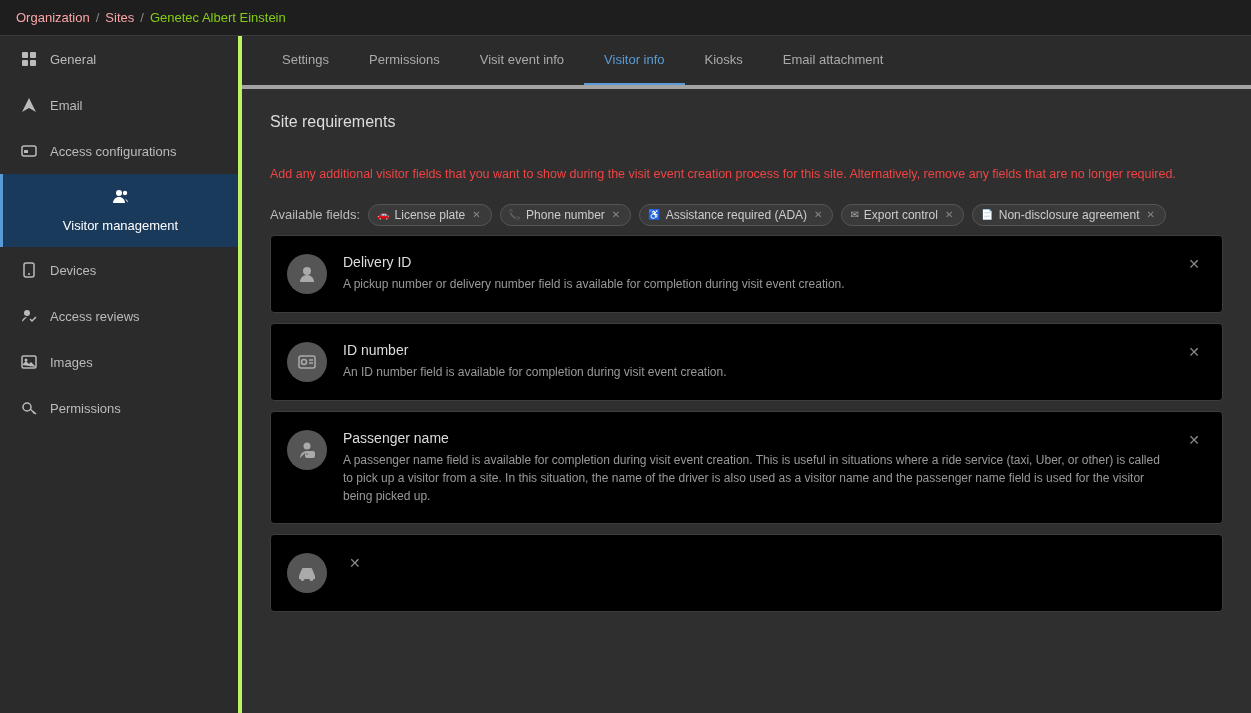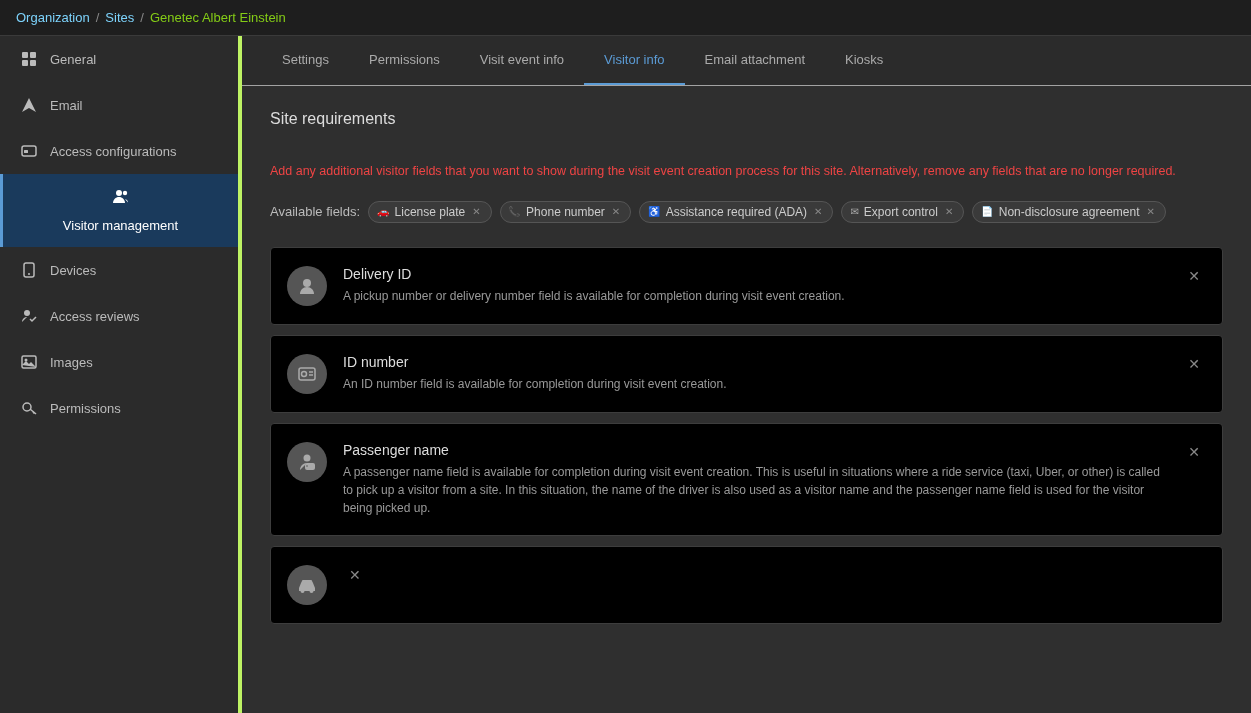--- a/index.html
+++ b/index.html
@@ -9,21 +9,21 @@
     .breadcrumb-bar {
       background: #1e1e1e;
       padding: 10px 16px;
       display: flex;
       align-items: center;
       gap: 6px;
       font-size: 13px;
       height: 36px;
       border-bottom: 1px solid #3a3a3a;
     }
-    .breadcrumb-link { color: #7dd3fc; cursor: pointer; text-decoration: none; }
+    .breadcrumb-link { color: #fca5a5; cursor: pointer; text-decoration: none; }
     .breadcrumb-sep { color: #888; }
     .breadcrumb-current { color: #84cc16; }
 
     
     .main-layout {
       display: flex;
       height: calc(713px - 36px);
     }
 
     
@@ -61,21 +61,21 @@
       background: #2f2f2f;
       display: flex;
       flex-direction: column;
       overflow: hidden;
     }
 
     
     .tabs-bar {
       display: flex;
       background: #2b2b2b;
-      border-bottom: 1px solid #a3a3a3;
+      border-bottom: 4px solid #a3a3a3;
       padding: 0 20px;
     }
     .tab {
       padding: 16px 20px;
       cursor: pointer;
       color: #aaa;
       font-size: 13px;
       border-bottom: 2px solid transparent;
       white-space: nowrap;
     }
@@ -101,21 +101,21 @@
       line-height: 1.5;
       margin-top: 34px;
     }
 
     
     .available-fields-row {
       display: flex;
       align-items: center;
       gap: 8px;
       flex-wrap: wrap;
-      margin-bottom: 24px;
+      margin-bottom: 9px;
     }
     .available-label {
       color: #bbb;
       font-size: 13px;
       white-space: nowrap;
     }
     .field-chip {
       display: flex;
       align-items: center;
       gap: 5px;
@@ -282,22 +282,22 @@
 
   </div>
 
   <div class="content-area">
 
     <div class="tabs-bar">
       <div class="tab">Settings</div>
       <div class="tab">Permissions</div>
       <div class="tab">Visit event info</div>
       <div class="tab active">Visitor info</div>
+      <div class="tab">Kiosks</div>
       <div class="tab">Email attachment</div>
-      <div class="tab">Kiosks</div>
     </div>
 
     <div class="content-body">
       <h2 class="section-title">Site requirements</h2>
       <p class="section-desc">Add any additional visitor fields that you want to show during the visit event creation process for this site. Alternatively, remove any fields that are no longer required.</p>
 
       <div class="available-fields-row">
         <span class="available-label">Available fields:</span>
 
         <div class="field-chip">

